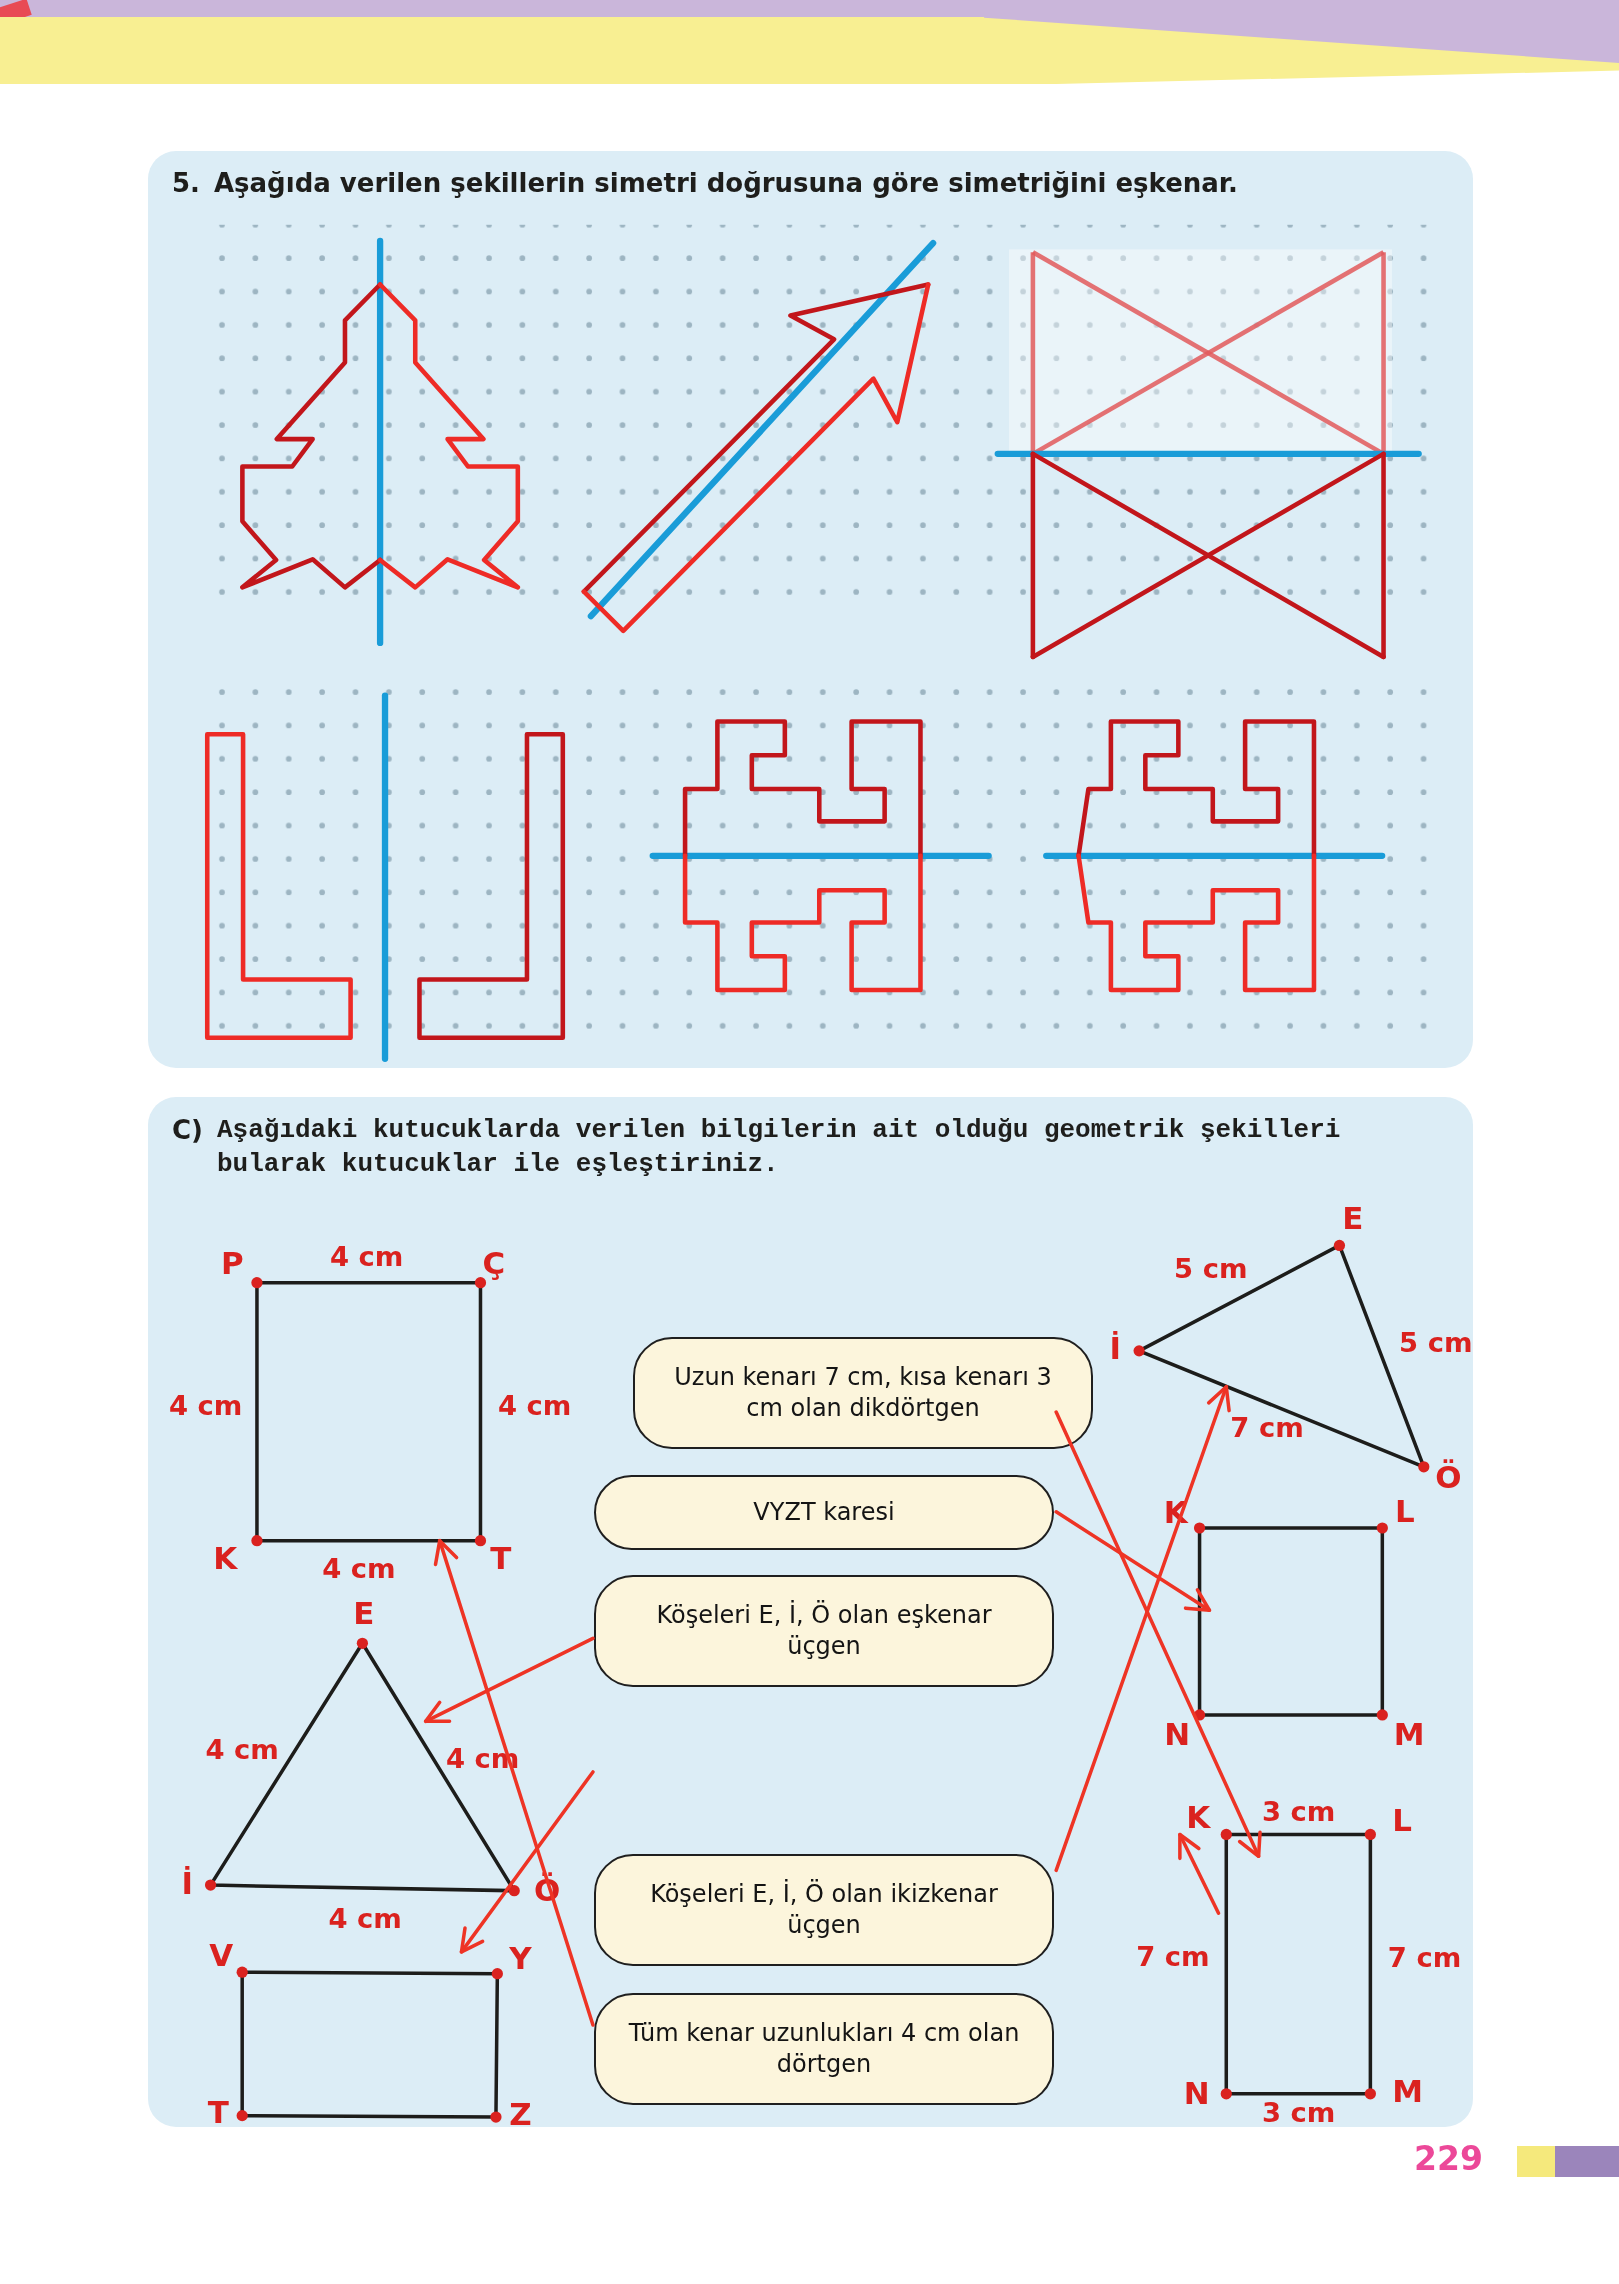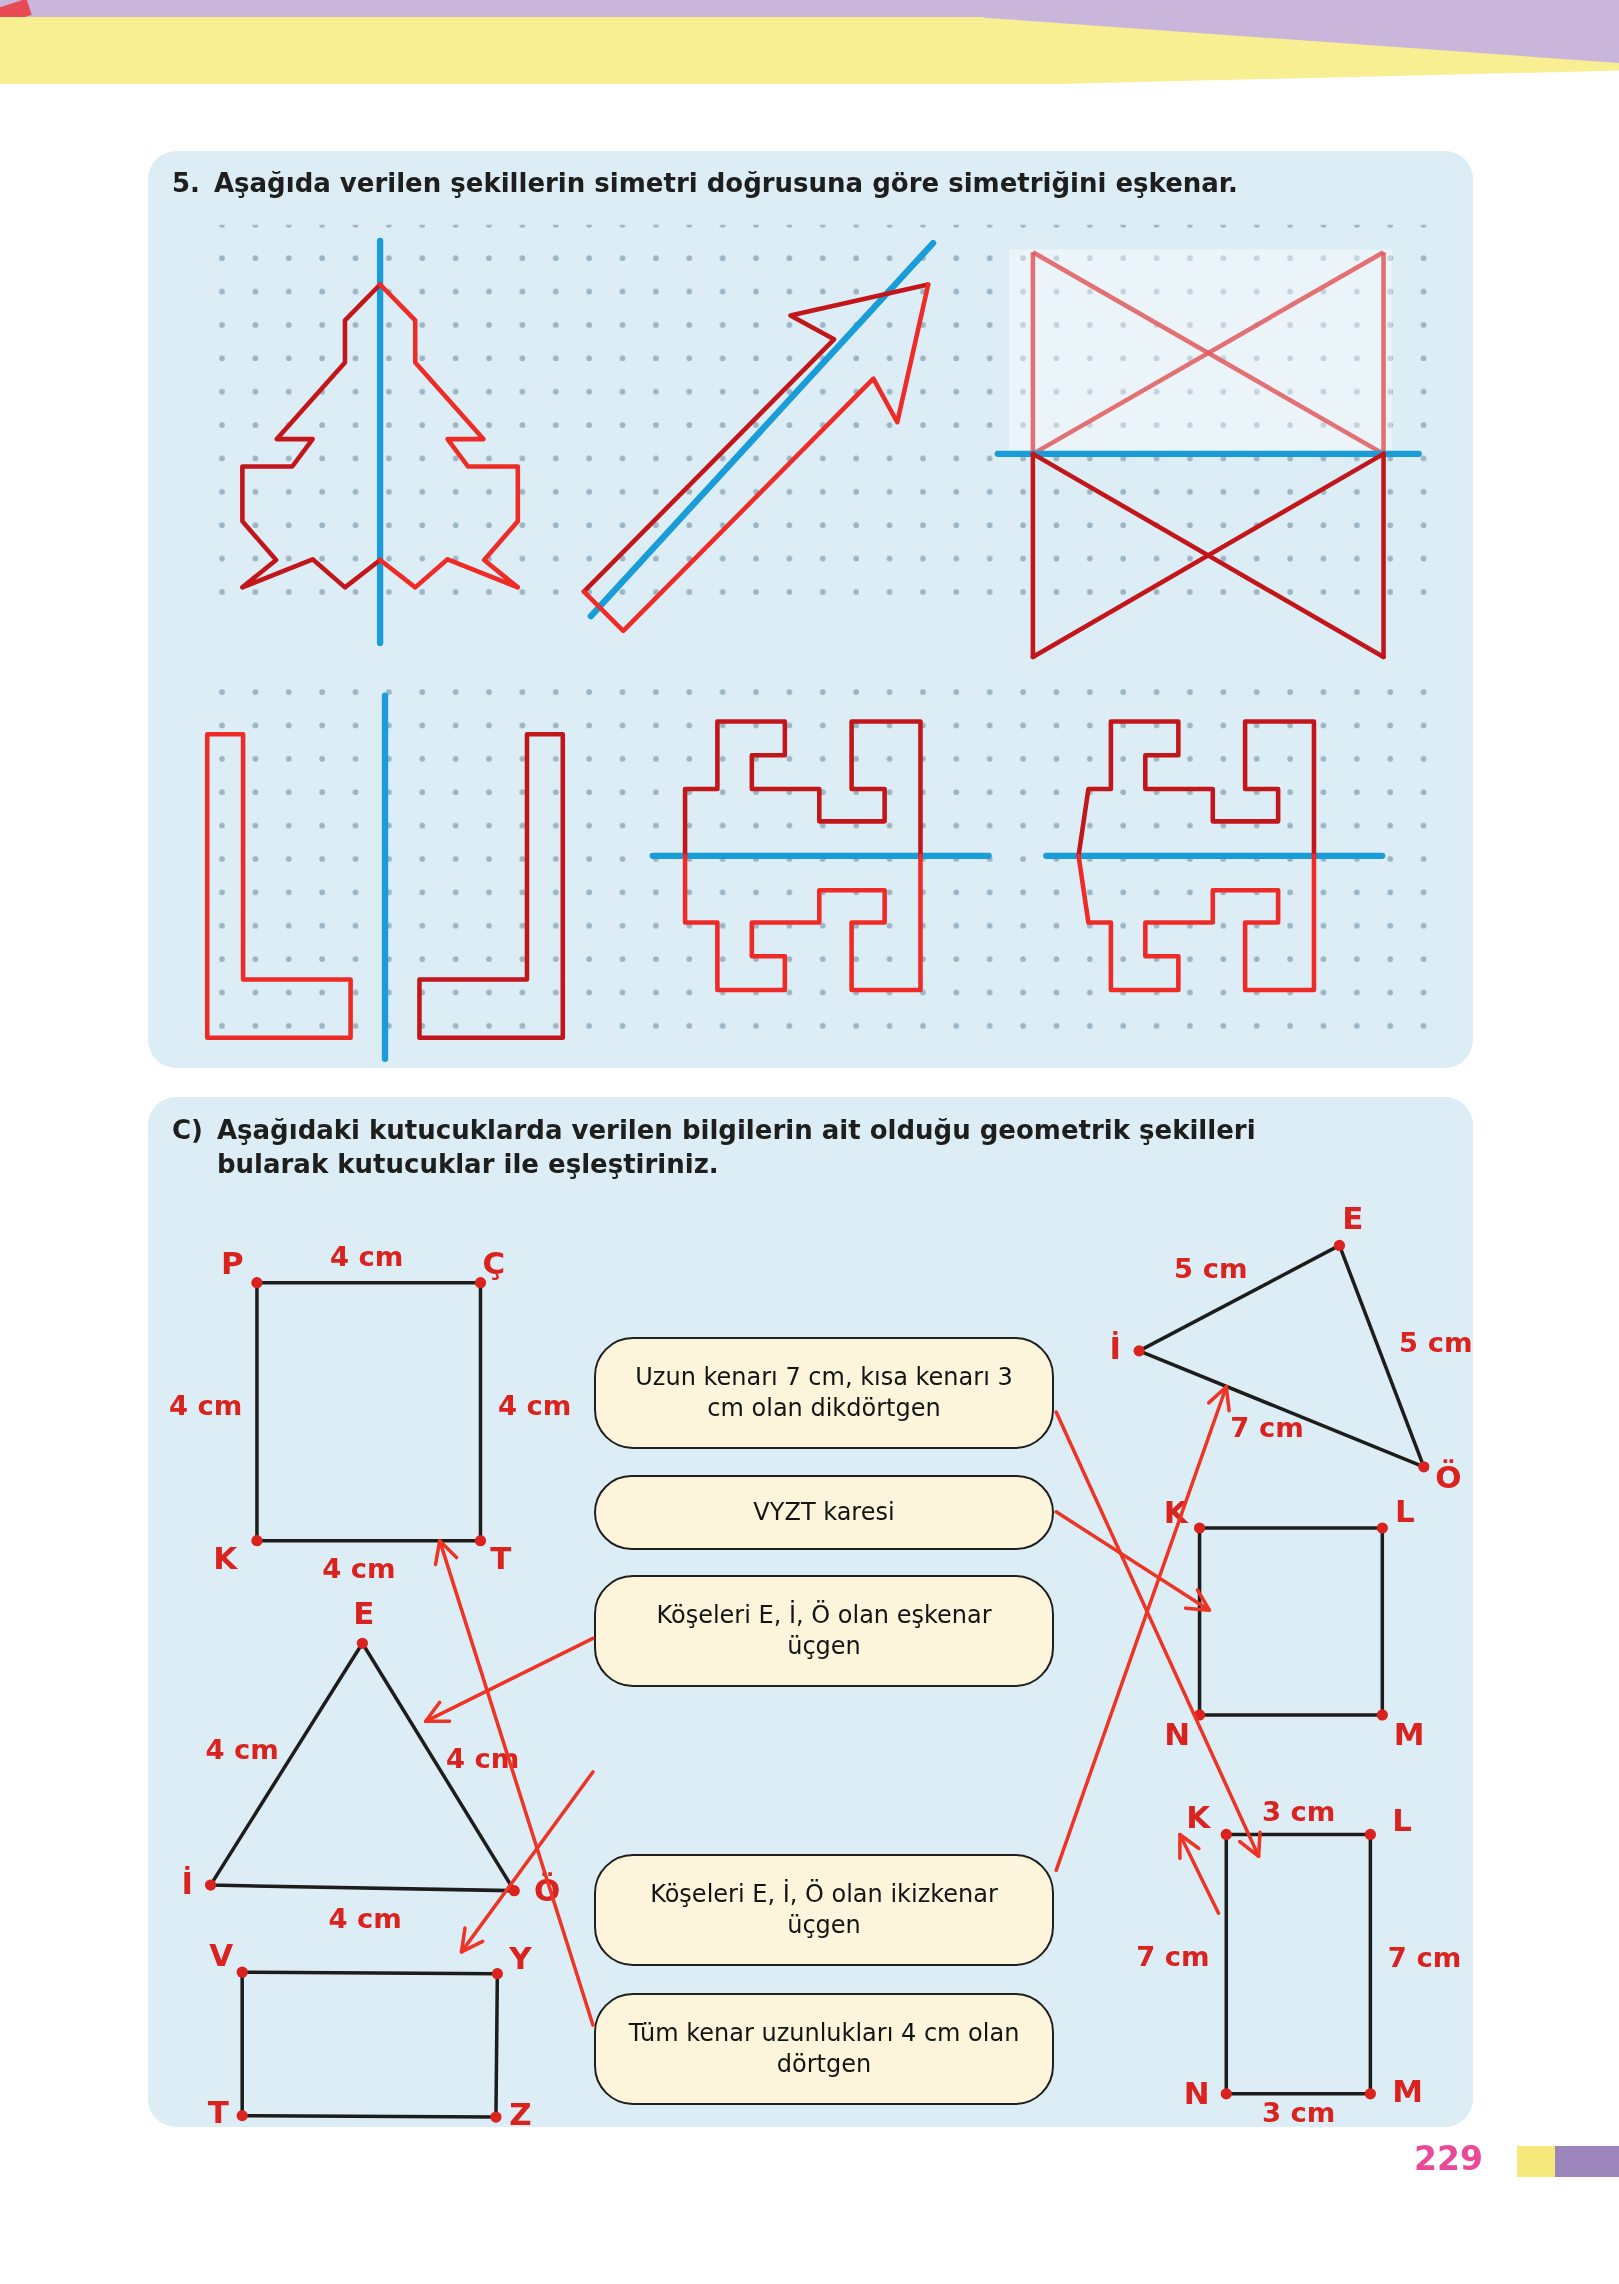--- a/index.html
+++ b/index.html
@@ -18,21 +18,21 @@
   
   .panel{position:absolute;background:#dcedf6;border-radius:28px;}
   #panel-q5{left:148px;top:151px;width:1325px;height:917px;}
   #panel-c{left:148px;top:1097px;width:1325px;height:1030px;}
 
   .panel-heading{position:absolute;display:flex;gap:14px;color:#1e1e1c;
                  font-size:26px;font-weight:600;line-height:1.3;}
   #panel-q5 .panel-heading{left:24px;top:15.5px;width:1265px;}
   #panel-c .panel-heading{left:24px;top:17px;width:1195px;font-weight:700;}
   .h-num{font-weight:800;white-space:nowrap;}
-  #panel-c .h-text{width:1167px;}
+  #panel-c .h-text{width:1167px;font-family:Liberation Mono, monospace;}
 
   svg.fig{position:absolute;inset:0;width:100%;height:100%;pointer-events:none;}
 
   
   .sym{stroke:#199cd8;stroke-width:9;stroke-linecap:round;fill:none;}
   .red{stroke:#ee2b26;stroke-width:6.5;fill:none;stroke-linejoin:round;stroke-linecap:round;}
   .dred{stroke:#c2161b;stroke-width:6.5;fill:none;stroke-linejoin:round;stroke-linecap:round;}
   .pred{stroke:#e2595c;stroke-width:6.5;fill:none;stroke-linejoin:round;opacity:.85;}
 
   
@@ -42,21 +42,21 @@
           font-family:"DejaVu Sans",sans-serif;}
   .mlabel{font-size:39px;font-weight:600;fill:#da221f;text-anchor:middle;
           font-family:"DejaVu Sans",sans-serif;}
   .mline{stroke:#ee3425;stroke-width:5;fill:none;stroke-linecap:round;stroke-linejoin:round;}
 
   
   .match-box{position:absolute;left:446px;width:460px;background:#fcf5dc;
              border:2.1px solid #1f1f1f;border-radius:39px;display:flex;align-items:center;
              justify-content:center;text-align:center;font-size:24px;font-weight:500;
              color:#141414;line-height:1.3;padding:0 24px;box-sizing:border-box;}
-  #box-1{top:240px;height:112px;}
+  #box-1{top:240px;height:112px;margin-left:39px;}
   #box-2{top:378px;height:75px;}
   #box-3{top:478px;height:112px;}
   #box-4{top:617px;height:114px;}
   #box-5{top:757px;height:112px;}
   #box-6{top:896px;height:112px;}
 
   
   .page-number{position:absolute;left:1399px;top:2139px;width:84px;text-align:right;
                font-size:33px;font-weight:800;color:#ec4899;}
   .foot-yellow{position:absolute;left:1517px;top:2146px;width:38px;height:31px;background:#f5e97c;}

